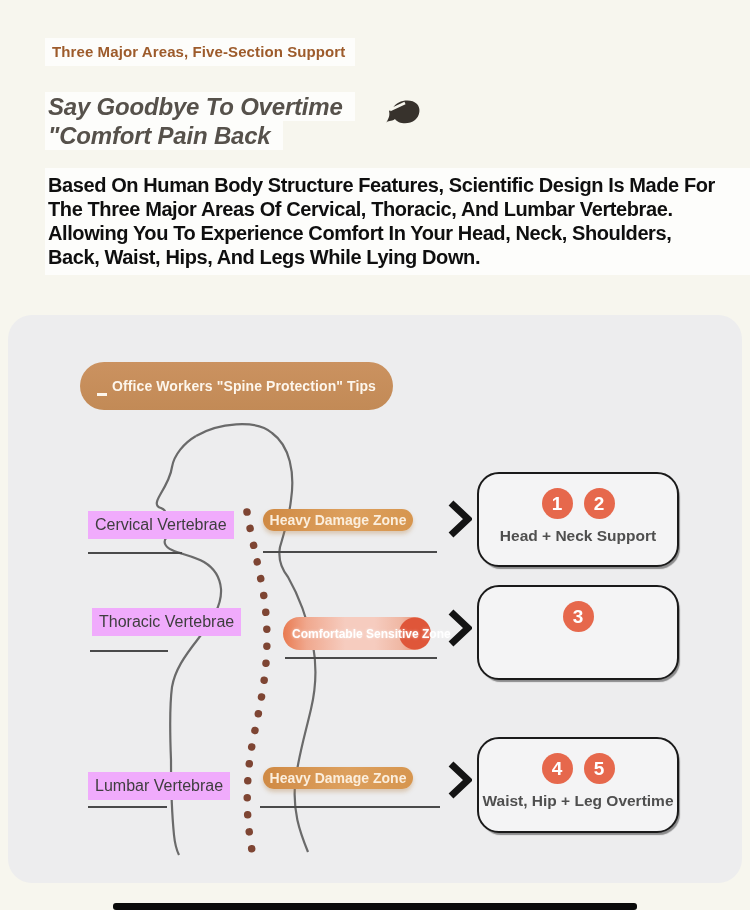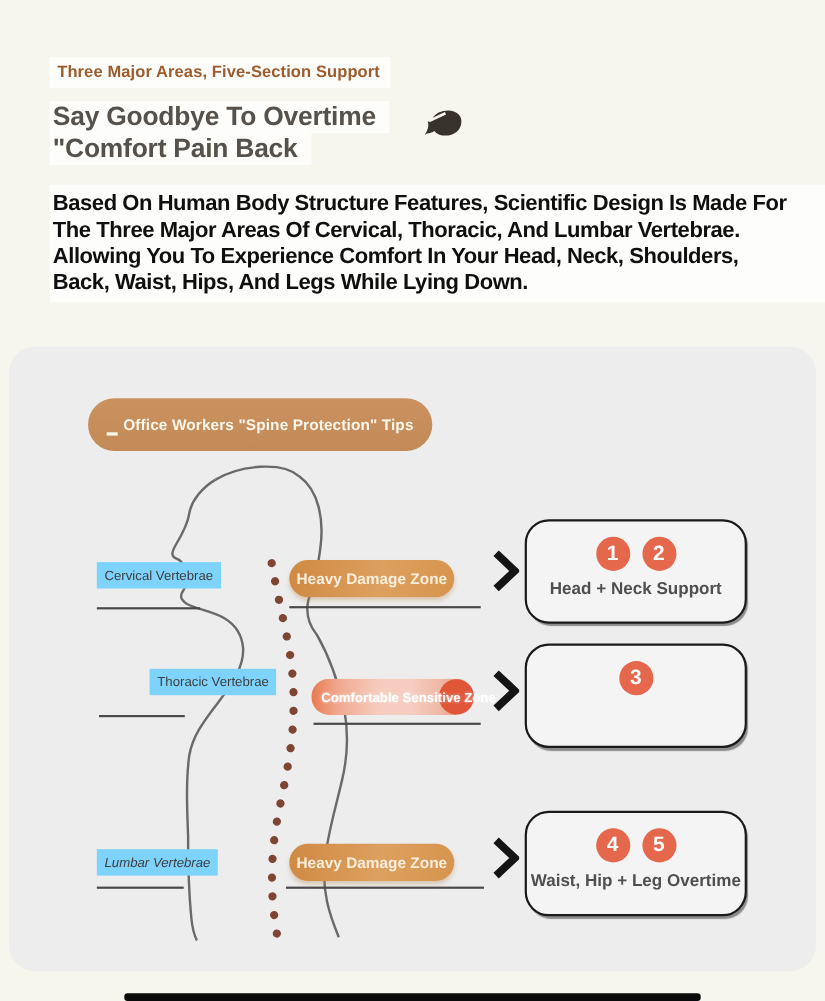--- a/index.html
+++ b/index.html
@@ -1,56 +1,56 @@
 <!DOCTYPE html>
 <html><head>
 <meta charset="utf-8">
 <style>
   html,body{margin:0;padding:0;}
   body{width:750px;height:910px;overflow:hidden;font-family:"Liberation Sans",sans-serif;}
   .page{position:relative;width:750px;height:910px;background:#f7f6ee;overflow:hidden;}
 
   
-  .eyebrow{position:absolute;left:45px;top:52px;background:#fdfdfb;padding:5px 10px 6px 7px;
+  .eyebrow{position:absolute;left:45px;top:38px;background:#fdfdfb;padding:5px 10px 6px 7px;
     font-size:15px;font-weight:bold;color:#9d5b2b;letter-spacing:.1px;}
   .title{position:absolute;left:45px;top:92px;font-size:24px;line-height:27px;font-weight:bold;
     color:#56514b;letter-spacing:-.2px;}
-  .title span{display:inline-block;background:#fdfdfb;padding:1px 12px 1px 3px;}
+  .title span{display:inline-block;background:#fdfdfb;padding:1px 12px 1px 3px;font-style:italic;}
   .title-icon{position:absolute;left:385px;top:97px;width:38px;height:30px;}
   .desc{position:absolute;left:45px;top:168px;width:705px;overflow:hidden;background:#fdfdfb;
     padding:5px 0 6px 3px;font-size:20px;line-height:24px;font-weight:bold;color:#0f0f0f;
     letter-spacing:-.4px;}
   .desc span{display:block;white-space:nowrap;}
 
   
   .card{position:absolute;left:8px;top:315px;width:734px;height:568px;background:#ededee;
     border-radius:24px;}
   .badge{position:absolute;left:72px;top:47px;width:313px;height:48px;border-radius:24px;
     background:linear-gradient(180deg,#cb9260,#c28a56);display:flex;align-items:center;
     justify-content:center;color:#fdf6ec;font-size:14px;font-weight:bold;letter-spacing:.1px;}
   .badge-dash{display:inline-block;width:10px;height:3px;background:#fdf6ec;margin:16px 5px 0 0;}
 
   .figure-svg{position:absolute;left:0;top:0;width:734px;height:568px;pointer-events:none;}
 
-  .vlabel{position:absolute;background:#7dd3fc;padding:5px 7px;font-size:12px;color:#3e3e3e;
+  .vlabel{position:absolute;background:#f0abfc;padding:5px 7px;font-size:16px;color:#3e3e3e;
     white-space:nowrap;text-align:center;}
   .r1-label{left:80px;top:196px;}
-  .r2-label{left:84px;top:293px;margin-left:44px;}
-  .r3-label{left:80px;top:457px;font-style:italic;}
+  .r2-label{left:84px;top:293px;}
+  .r3-label{left:80px;top:457px;}
   .uline{position:absolute;height:2px;background:#4a4a4a;}
   .r1-luline{left:80px;top:237px;width:94px;}
   .r2-luline{left:82px;top:335px;width:78px;}
   .r3-luline{left:80px;top:491px;width:79px;}
   .r1-puline{left:255px;top:236px;width:174px;}
   .r2-puline{left:277px;top:342px;width:152px;}
   .r3-puline{left:252px;top:491px;width:180px;}
 
   .pill{position:absolute;display:flex;align-items:center;justify-content:center;
     border-radius:17px;font-weight:bold;}
-  .pill.heavy{width:150px;height:34px;color:#fbeedd;font-size:14px;
+  .pill.heavy{width:150px;height:22px;color:#fbeedd;font-size:14px;
     background:linear-gradient(100deg,#cf8943 0%,#dda05e 55%,#d6954e 100%);
     box-shadow:0 3px 4px rgba(180,130,70,.35);}
   .r1-pill{left:255px;top:194px;}
   .r3-pill{left:255px;top:452px;}
   .pill.sensitive{left:275px;top:302px;width:148px;height:33px;color:#ffffff;font-size:12px;
     justify-content:flex-start;padding-left:9px;box-sizing:border-box;white-space:nowrap;
     overflow:visible;text-shadow:0 0 3px rgba(255,255,255,.65);border-radius:17px;
     background:
       radial-gradient(circle at calc(100% - 16px) 50%, #df5639 0 15.5px, rgba(0,0,0,0) 16.5px),
       linear-gradient(90deg,#e97a50 0%,#f0a88e 16%,#f6ccbf 42%,#f6ccbf 62%,#efb7a3 80%,#e67a5c 100%);}

